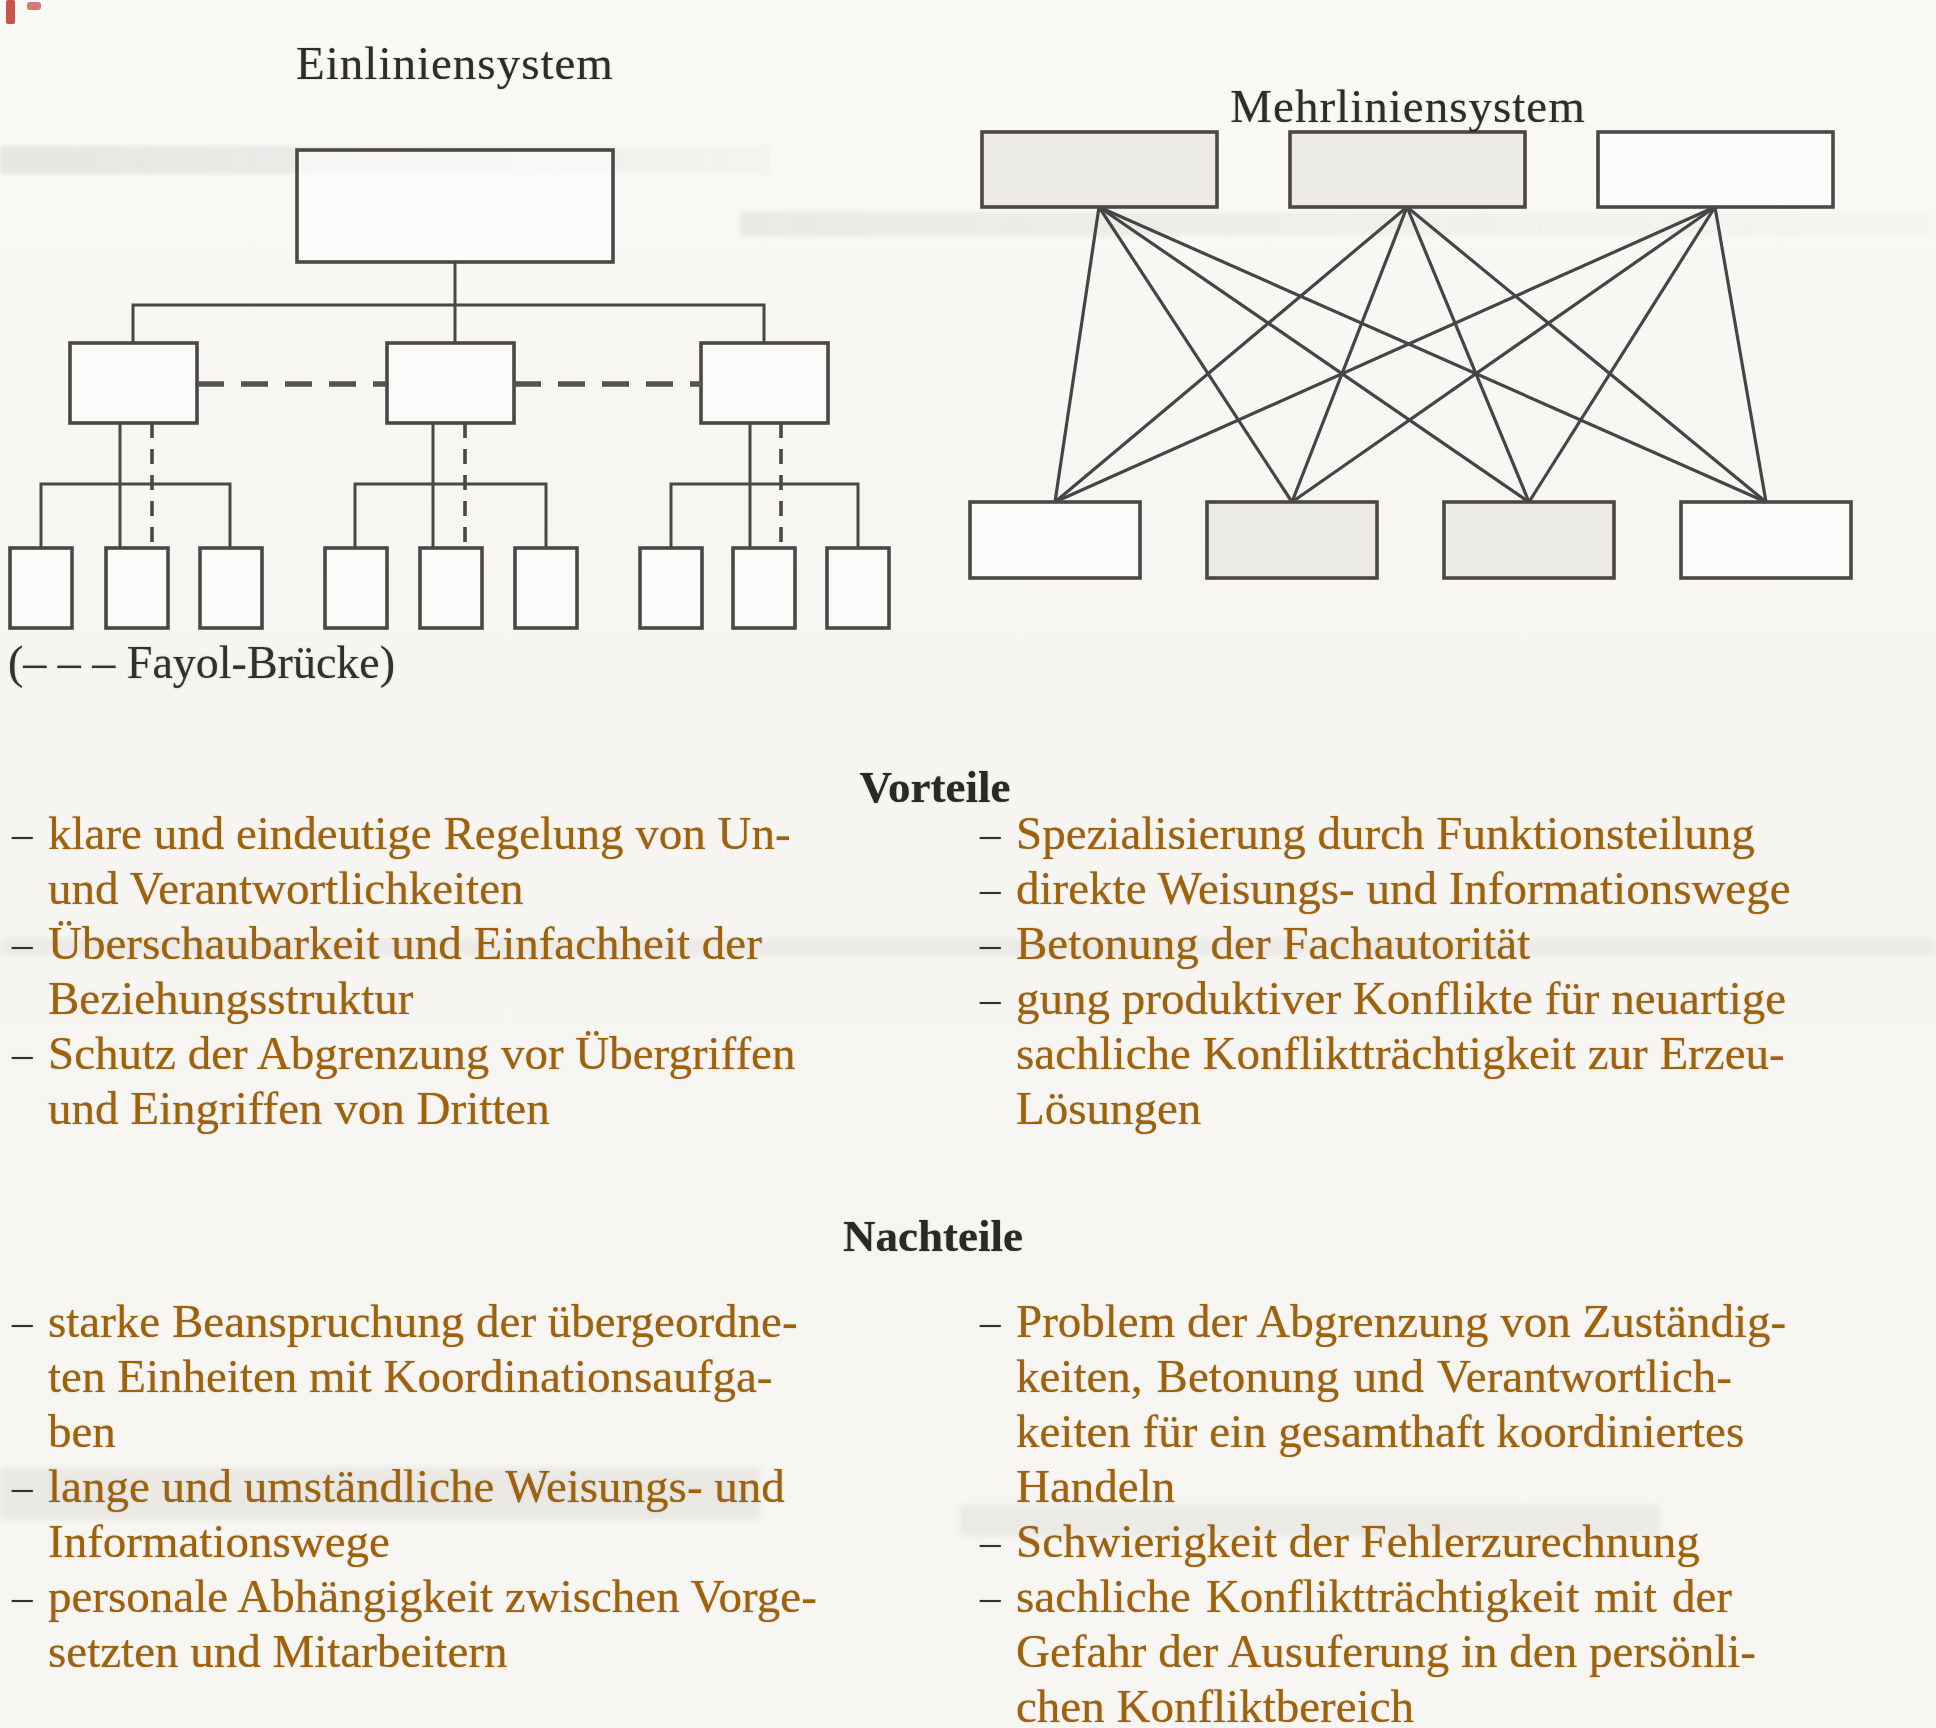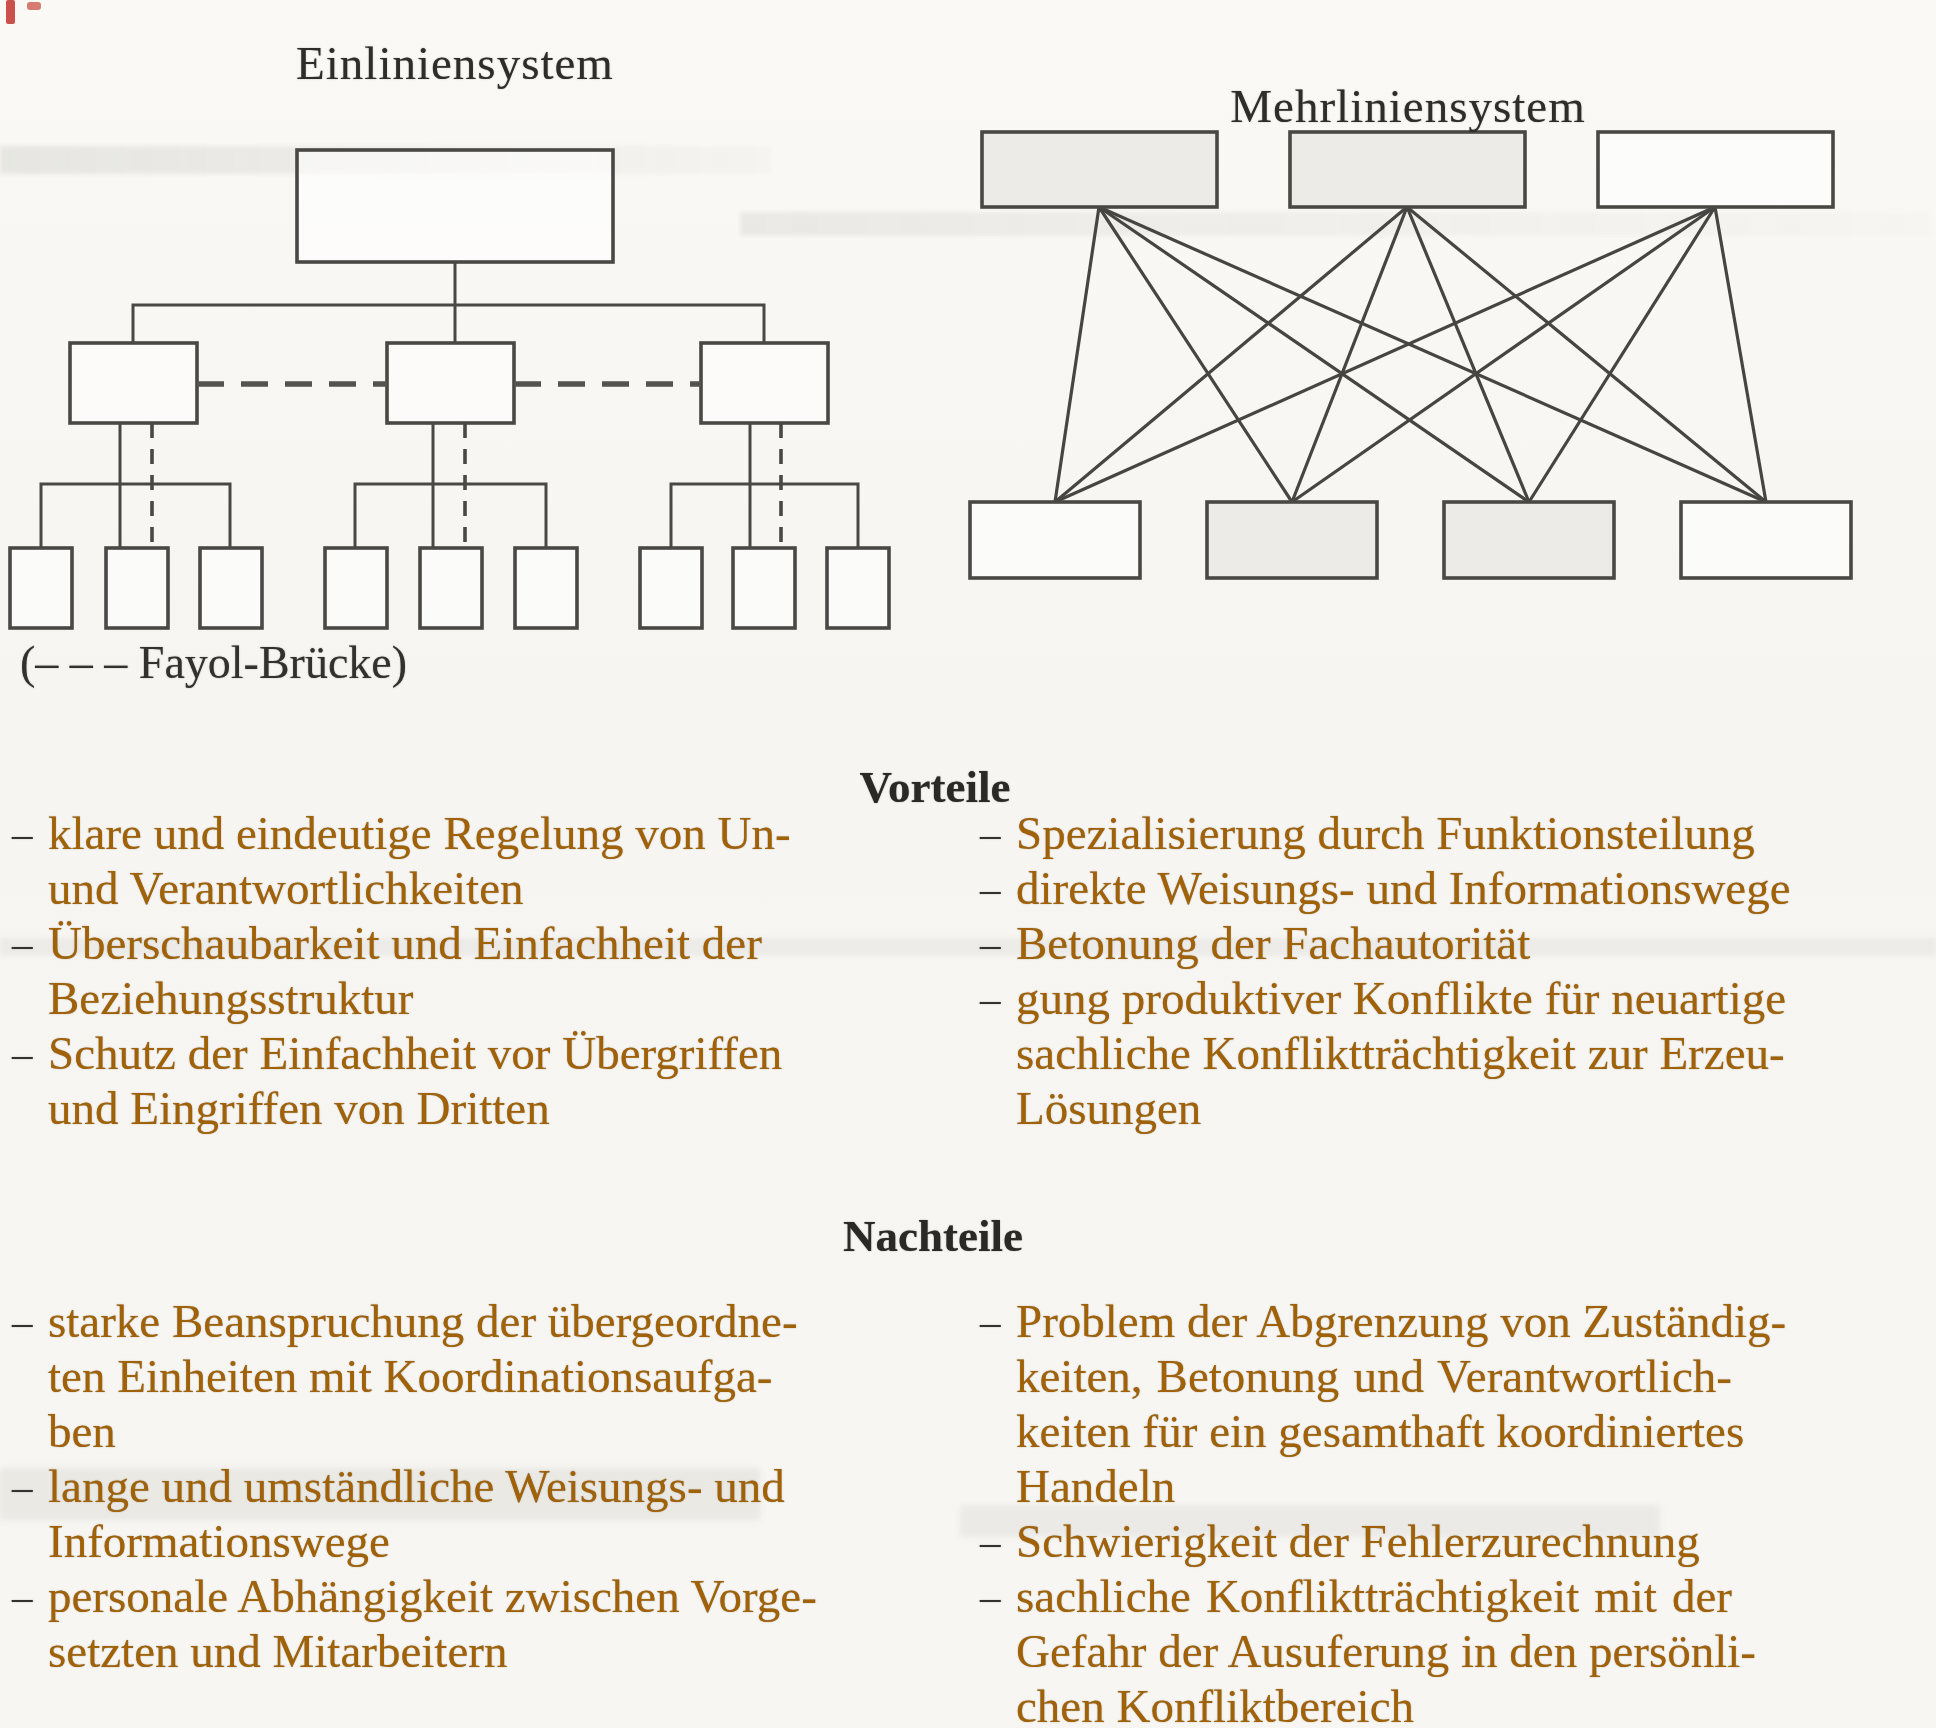--- a/index.html
+++ b/index.html
@@ -125,39 +125,39 @@
 
     <rect class="box" x="970" y="502" width="170" height="76"></rect>
     <rect class="box shaded" x="1207" y="502" width="170" height="76"></rect>
     <rect class="box shaded" x="1444" y="502" width="170" height="76"></rect>
     <rect class="box" x="1681" y="502" width="170" height="76"></rect>
   </g>
 </svg>
 
 <div class="abs dtitle" style="left:105px;top:36px;width:700px;text-align:center;">Einliniensystem</div>
 <div class="abs dtitle" style="left:1058px;top:33px;width:700px;margin-top:46px;">Mehrliniensystem</div>
-<div class="abs caption" style="left:8px;top:636px;margin-left:12px;">(– – – Fayol-Brücke)</div>
+<div class="abs caption" style="left:8px;top:636px;">(– – – Fayol-Brücke)</div>
 
 <div class="abs heading" style="left:585px;top:761px;width:700px;">Vorteile</div>
 <div class="abs heading" style="left:583px;top:1210px;width:700px;">Nachteile</div>
 
 <div class="col" style="left:12px;top:806px;width:736px;">
   <div class="item">
     <span class="dash">–</span>
     <div class="ln j">klare und eindeutige Regelung von Un-</div>
     <div class="ln">und Verantwortlichkeiten</div>
   </div>
   <div class="item">
     <span class="dash">–</span>
     <div class="ln j">Überschaubarkeit und Einfachheit der</div>
     <div class="ln">Beziehungsstruktur</div>
   </div>
   <div class="item">
     <span class="dash">–</span>
-    <div class="ln j">Schutz der Einfachheit vor Übergriffen</div>
+    <div class="ln j">Schutz der Abgrenzung vor Übergriffen</div>
     <div class="ln">und Eingriffen von Dritten</div>
   </div>
 </div>
 
 <div class="col" style="left:980px;top:806px;width:752px;">
   <div class="item">
     <span class="dash">–</span>
     <div class="ln">Spezialisierung durch Funktionsteilung</div>
   </div>
   <div class="item">

